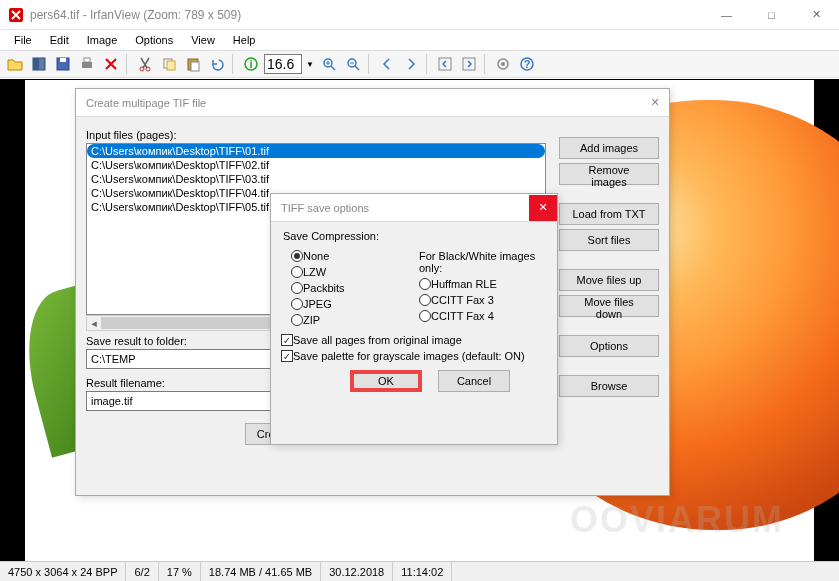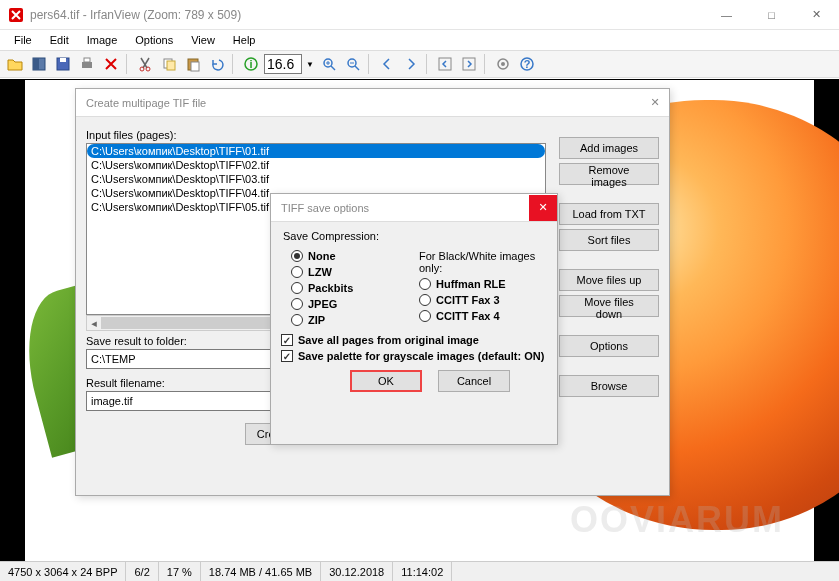--- a/index.html
+++ b/index.html
@@ -40,35 +40,35 @@
 
 
 .dlg-multipage { left: 75px; top: 88px; width: 595px; height: 408px; }
 .dlg-multipage .body { padding: 8px 10px; }
 .label { margin: 4px 0 2px 0; }
 .file-list { background: #fff; border: 1px solid #888; height: 172px; overflow: auto; }
 .file-list .row { padding: 1px 4px; white-space: nowrap; }
 .file-list .row.selected { background: #0078d7; color: #fff; border-radius: 7px; }
 .text-field { width: 100%; height: 20px; border: 1px solid #7a7a7a; background: #fff; padding: 0 4px; }
 .btn { height: 22px; background: #e1e1e1; border: 1px solid #adadad; padding: 0 10px; min-width: 88px; cursor: default; }
-.btn.primary { border: 2px solid #ef4444; margin-left: 32px; }
+.btn.primary { border: 4px solid #ef4444; margin-left: 32px; }
 .side-btns { position: absolute; right: 10px; top: 48px; width: 100px; display: flex; flex-direction: column; gap: 4px; }
 .side-btns .btn { width: 100px; min-width: 100px; }
 .side-btns .sep { height: 10px; }
 .hscroll { height: 16px; background: #f0f0f0; border: 1px solid #ccc; position: relative; }
 .hscroll .thumb { position: absolute; left: 14px; top: 1px; bottom: 1px; width: 200px; background: #cdcdcd; }
 .hscroll .arrow { position: absolute; top: 0; bottom: 0; width: 14px; display: flex; align-items: center; justify-content: center; color: #666; }
 .bottom-btns { display: flex; gap: 36px; justify-content: center; margin-top: 12px; }
 .bottom-btns .btn { width: 110px; }
 
 
 .dlg-tiff { left: 270px; top: 193px; width: 288px; height: 252px; }
 .dlg-tiff .body { padding: 4px 10px 8px 10px; }
 .group-label { margin: 4px 0 4px 2px; }
-.radio-row, .check-row { display: flex; align-items: center; gap: 5px; margin: 4px 0; font-weight: bold; }
+.radio-row, .check-row { display: flex; align-items: center; margin: 4px 0; }
 .radio-circle { width: 12px; height: 12px; border: 1px solid #333; border-radius: 50%; display: flex; align-items: center; justify-content: center; background: #fff; }
 .radio-circle.checked::after { content: ""; width: 6px; height: 6px; background: #333; border-radius: 50%; }
 .check-box { width: 12px; height: 12px; border: 1px solid #333; background: #fff; display: flex; align-items: center; justify-content: center; font-size: 10px; color: #333; }
 .radio-cols { display: flex; }
 .radio-cols .col { flex: 1; }
 .tiff-btns { display: flex; gap: 16px; justify-content: center; margin-top: 8px; }
 .tiff-btns .btn { width: 72px; min-width: 72px; }
 </style>
 </head>
 <body>

